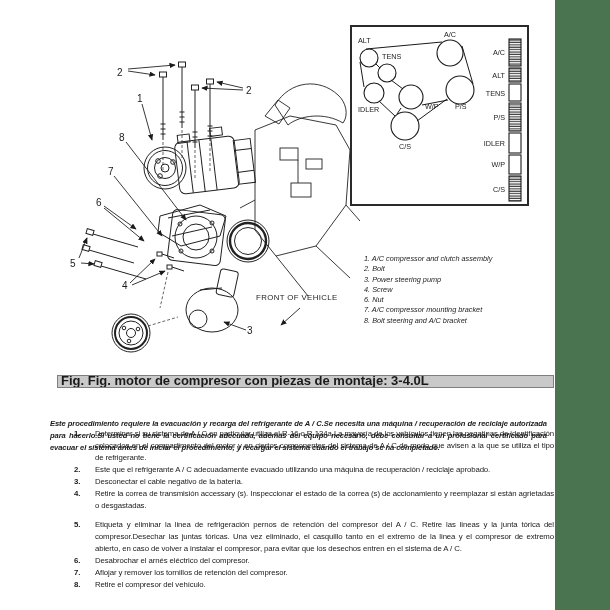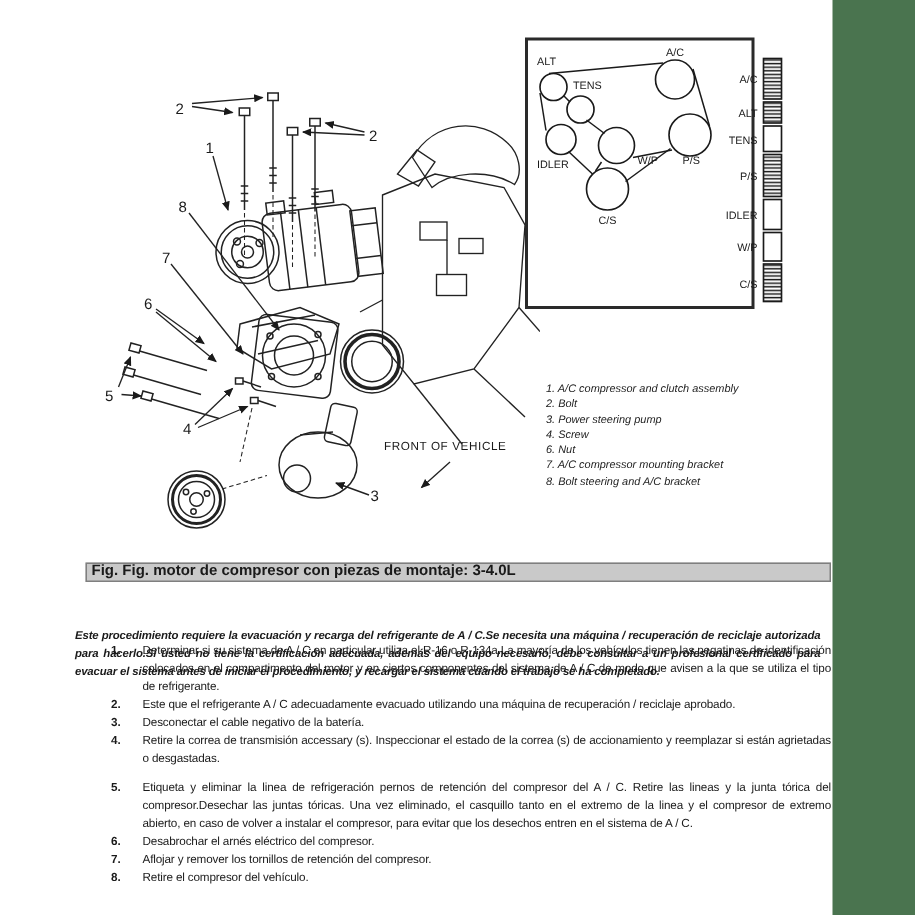--- a/index.html
+++ b/index.html
@@ -4,29 +4,29 @@
 <style>
   html,body{margin:0;padding:0;}
   body{
     width:610px;height:610px;position:relative;overflow:hidden;
     background:#ffffff;color:#1a1a1a;
     font-family:"Liberation Sans", sans-serif;
   }
   .green-band{position:absolute;left:555px;top:0;width:55px;height:610px;background:#4a744f;}
   .illustration{position:absolute;left:50px;top:20px;width:310px;height:352px;}
   .belt-box{
-    position:absolute;left:350px;top:25px;width:153px;height:181px;
+    position:absolute;left:350px;top:25px;width:179px;height:181px;
     border:2px solid #2a2a2a;box-sizing:border-box;background:#fff;
   }
   .parts{position:absolute;left:364px;top:254px;width:190px;font-size:7.3px;line-height:10.3px;color:#222;font-style:italic;}
   .part-row{white-space:nowrap;}
   .caption-bar{
     position:absolute;left:57px;top:375px;width:497px;height:13px;box-sizing:border-box;
     background:#c9c9c9;border:1px solid #7f7f7f;
-    font-weight:bold;font-size:10px;line-height:10.5px;padding-left:3px;
+    font-weight:bold;font-size:13px;line-height:10.5px;padding-left:3px;
     white-space:nowrap;overflow:hidden;
   }
   .intro{
     position:absolute;left:50px;top:390px;width:497px;
     font-size:7.6px;font-weight:bold;font-style:italic;line-height:11.9px;
     text-align:justify;letter-spacing:-0.1px;margin-top:28px;
   }
   .steps{position:absolute;left:57px;top:428px;width:497px;font-size:7.8px;line-height:12px;}
   .step{display:flex;}
   .step .num{flex:0 0 38px;box-sizing:border-box;padding-left:17px;font-weight:bold;}

